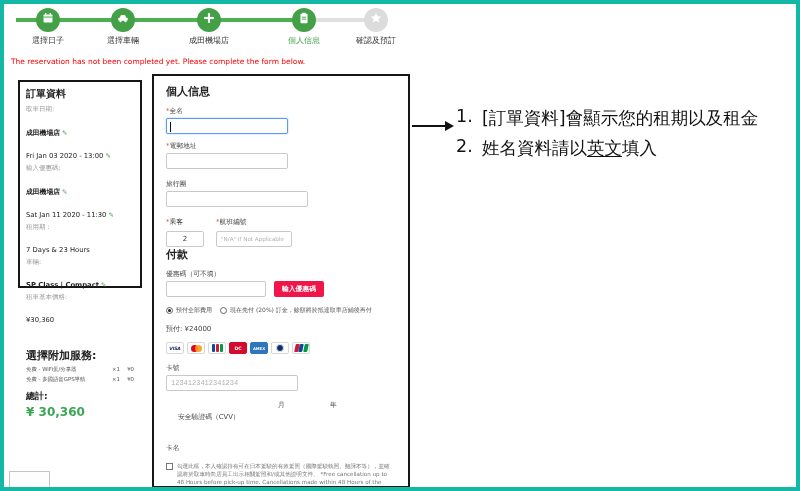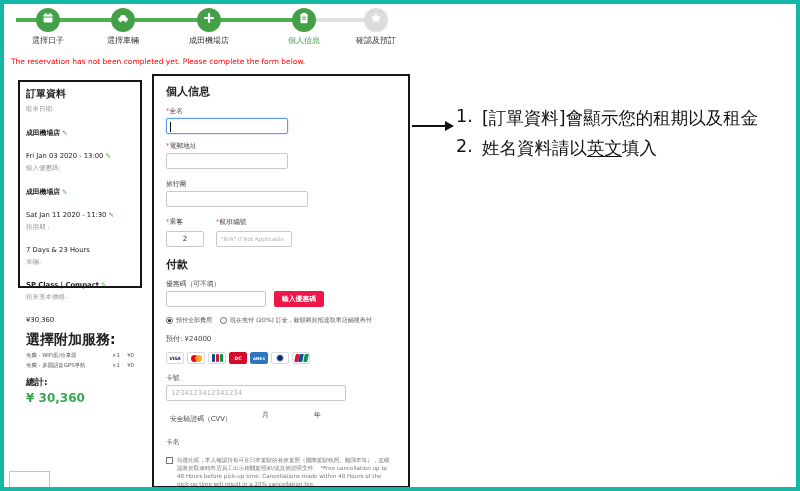--- a/index.html
+++ b/index.html
@@ -19,39 +19,39 @@
 
   .warning { position:absolute; left:7px; top:53px; font-size:7.5px; color:#ff0000; }
 
   
   .sidebar { position:absolute; left:14px; top:76px; width:124px; height:208px; border:2px solid #161616; background:#fff; padding:5px 6px; }
   .sb-title { font-size:10px; font-weight:bold; color:#222; margin-bottom:4px; }
   .sb-lbl { font-size:6.5px; color:#9a9a9a; margin-top:4px; }
   .sb-val { font-size:6.8px; color:#222; font-weight:bold; margin-top:14px; white-space:nowrap; }
   .sb-val.plain { font-weight:normal; }
   .edit-ic { color:#43a047; font-size:6.5px; margin-left:2px; }
-  .sb-sec { font-size:14px; font-weight:bold; color:#222; margin-top:7px; }
+  .sb-sec { font-size:11px; font-weight:bold; color:#222; margin-top:24px; }
   .addon-row { display:flex; font-size:5.4px; color:#555; margin-top:3px; white-space:nowrap; }
   .addon-name { flex:0 0 auto; }
   .addon-qty { margin-left:auto; padding-left:3px; }
   .addon-price { width:14px; text-align:right; }
   .sb-total-lbl { font-size:9px; font-weight:bold; color:#222; margin-top:7px; }
   .sb-total-val { font-size:12px; font-weight:bold; color:#3aa655; margin-top:2px; }
 
   
   .formbox { position:absolute; left:148px; top:70px; width:258px; height:414px; border:2px solid #161616; background:#fff; padding:8px 14px 6px 12px; }
   .f-title { font-size:11px; font-weight:bold; color:#222; }
   .lbl { font-size:6.8px; color:#444; margin:7px 0 2px; }
   .lbl .req { color:#e53935; }
   input, .fake-inp { height:16px; border:1px solid #c9c9c9; border-radius:2px; font-size:7px; color:#333; padding:0 4px; font-family:inherit; background:#fff; display:block; }
   input::placeholder { color:#b0b0b0; }
   .fake-inp.focus { border-color:#5b9bf8; box-shadow:0 0 2px rgba(91,155,248,.6); position:relative; }
   .caret { position:absolute; left:3px; top:3px; width:1px; height:10px; background:#111; }
   .row { display:flex; align-items:flex-start; }
-  .pay-title { font-size:11px; font-weight:bold; color:#222; margin-top:10px; }
+  .pay-title { font-size:11px; font-weight:bold; color:#222; margin-top:0; }
   .coupon-btn { margin-left:8px; height:16px; border:none; border-radius:2px; background:#f0164a; color:#fff; font-size:6.8px; font-weight:bold; padding:0 8px; font-family:inherit; }
   .radio-row { display:flex; align-items:center; margin-top:9px; font-size:6px; color:#555; white-space:nowrap; }
   .radio { width:7px; height:7px; border:1px solid #666; border-radius:50%; margin-right:3px; flex:0 0 auto; position:relative; }
   .radio.sel::after { content:""; position:absolute; left:1px; top:1px; width:3px; height:3px; background:#222; border-radius:50%; }
   .prepay { font-size:7px; color:#444; margin-top:9px; }
   .chips { display:flex; gap:3px; margin-top:8px; align-items:center; }
   .chip { width:18px; height:12px; border:1px solid #d8d8d8; border-radius:2px; background:#fff; display:flex; align-items:center; justify-content:center; overflow:hidden; }
   .chip .visa-t { font-size:4.6px; font-weight:bold; font-style:italic; color:#1a1f71; letter-spacing:-0.2px; }
   .mc-c { width:7px; height:7px; border-radius:50%; }
   .mc-r { background:#eb001b; }
@@ -251,24 +251,24 @@
           <span class="diners-c"></span>
         </span>
       <span class="chip">
           <span class="up-s" style="background:#d7143a;"></span>
           <span class="up-s" style="background:#0e4c96;margin-left:1px;"></span>
           <span class="up-s" style="background:#009944;margin-left:1px;"></span>
         </span>
     </div>
 
     <div class="lbl" style="margin-top:9px;">卡號</div>
-    <input style="width: 180px;" placeholder="1234123412341234">
+    <input style="width: 132px; font-family: Liberation Mono, monospace;" placeholder="1234123412341234">
 
     <div class="row" style="margin-top:9px;">
-      <div class="lbl" style="margin:4px; width:88px;">安全驗證碼（CVV）</div>
+      <div class="lbl" style="margin:12px; width:88px;">安全驗證碼（CVV）</div>
       <div class="lbl" style="margin:0; width:52px;">月</div>
       <div class="lbl" style="margin:0;">年</div>
     </div>
 
     <div class="lbl" style="margin-top:9px;">卡名</div>
 
     <div class="terms">
       <span class="cb"></span>
       <div class="terms-text">勾選此框，本人確認持有可在日本駕駛的有效駕照（國際駕駛執照、翻譯本等），並確認將於取車時向店員工出示相關駕照和/或其他證明文件。 *Free cancellation up to 48 Hours before pick-up time. Cancellations made within 48 Hours of the pick-up time will result in a 20% cancellation fee.</div>
     </div>

